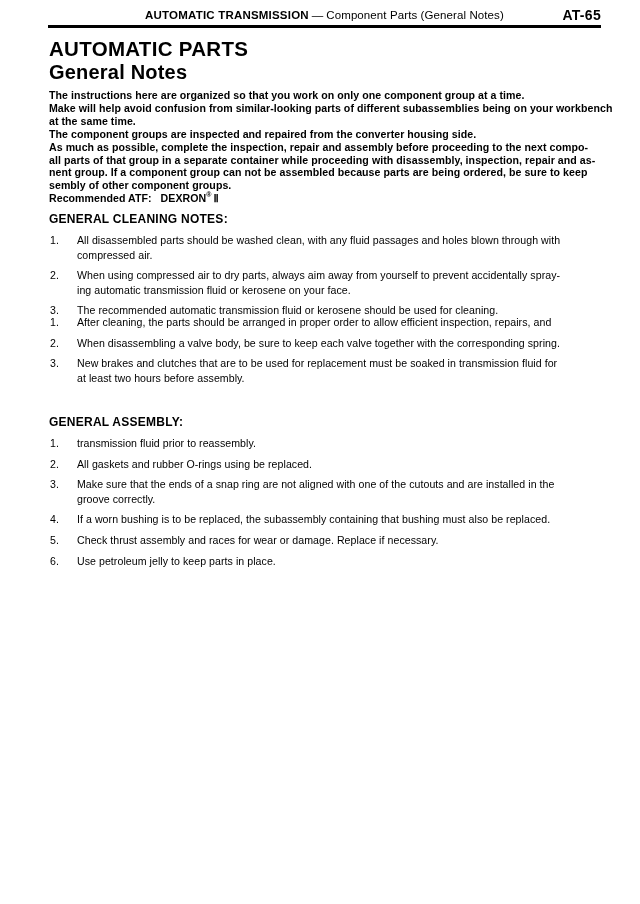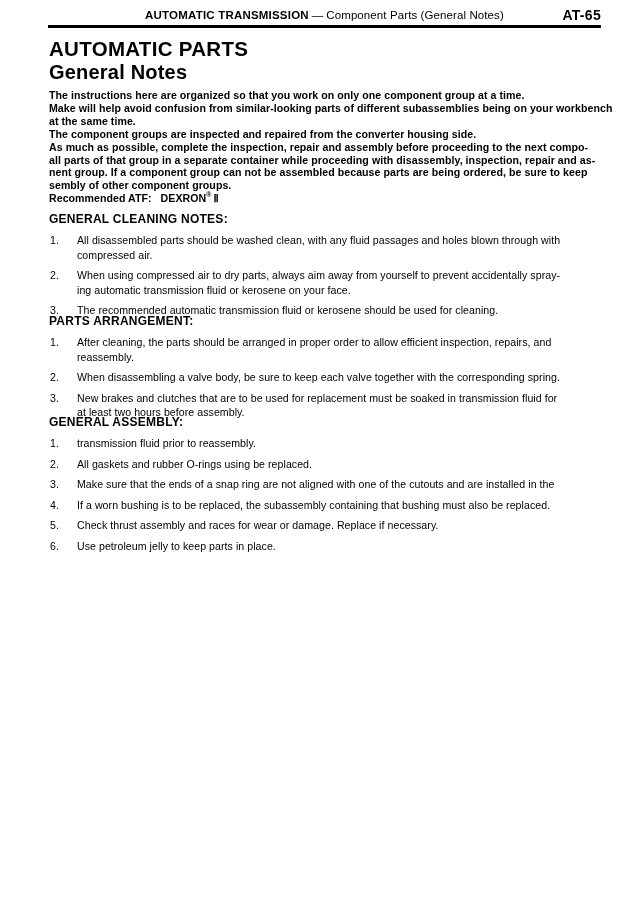--- a/index.html
+++ b/index.html
@@ -217,27 +217,25 @@
       <li class="oitem">
         <span class="onum">3.</span>
         <span class="otext">
           <span class="ln">The recommended automatic transmission fluid or kerosene should be used for cleaning.</span>
         </span>
       </li>
     </ol>
   </div>
 
   <div class="section" id="sec-parts">
-    <div class="sec-head">PARTS ARRANGEMENT:</div>
     <ol class="olist">
       <li class="oitem">
         <span class="onum">1.</span>
         <span class="otext">
           <span class="ln">After cleaning, the parts should be arranged in proper order to allow efficient inspection, repairs, and</span>
-          <span class="ln">reassembly.</span>
         </span>
       </li>
       <li class="oitem">
         <span class="onum">2.</span>
         <span class="otext">
           <span class="ln">When disassembling a valve body, be sure to keep each valve together with the corresponding spring.</span>
         </span>
       </li>
       <li class="oitem">
         <span class="onum">3.</span>
@@ -261,20 +259,21 @@
       <li class="oitem">
         <span class="onum">2.</span>
         <span class="otext">
           <span class="ln">All gaskets and rubber O-rings using be replaced.</span>
         </span>
       </li>
       <li class="oitem">
         <span class="onum">3.</span>
         <span class="otext">
           <span class="ln">Make sure that the ends of a snap ring are not aligned with one of the cutouts and are installed in the</span>
+          <span class="ln">groove correctly.</span>
         </span>
       </li>
       <li class="oitem">
         <span class="onum">4.</span>
         <span class="otext">
           <span class="ln">If a worn bushing is to be replaced, the subassembly containing that bushing must also be replaced.</span>
         </span>
       </li>
       <li class="oitem">
         <span class="onum">5.</span>

